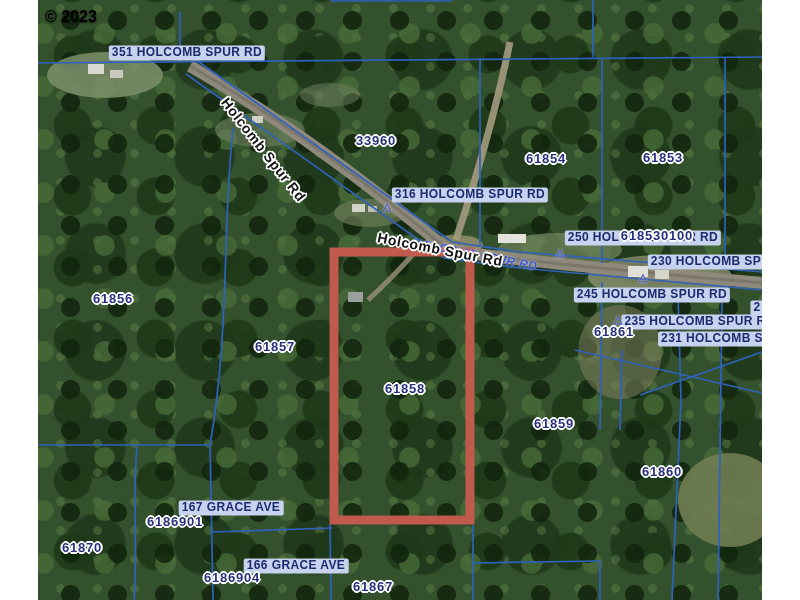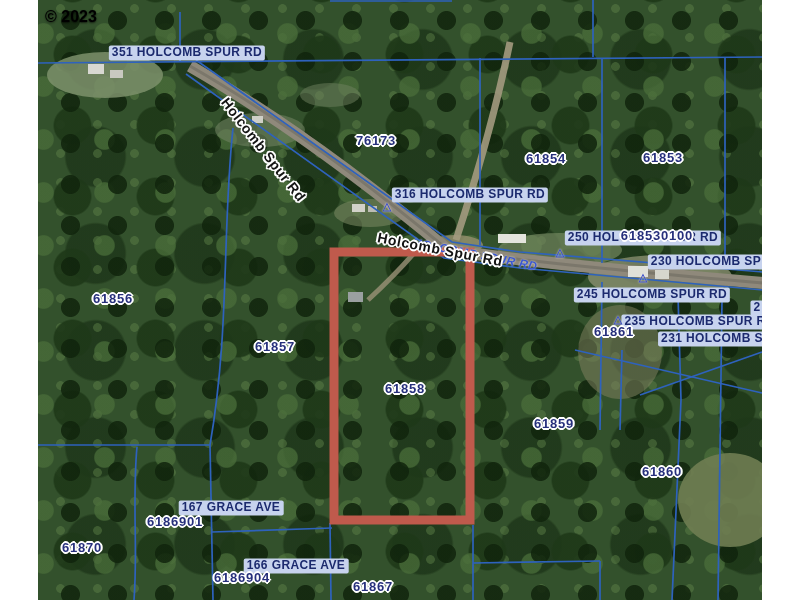--- a/index.html
+++ b/index.html
@@ -115,33 +115,33 @@
       <div class="lbl pill" style="left: 706px; top: 262px;">230 HOLCOMB SP</div>
       <div class="lbl pill" style="left: 652px; top: 295px;">245 HOLCOMB SPUR RD</div>
       <div class="lbl pill" style="left: 757px; top: 308px;">2</div>
       <div class="lbl pill" style="left: 695px; top: 322px;">235 HOLCOMB SPUR R</div>
       <div class="lbl pill" style="left: 712px; top: 339px;">231 HOLCOMB S</div>
       <div class="lbl pill" style="left: 231px; top: 508px;">167 GRACE AVE</div>
       <div class="lbl pill" style="left: 296px; top: 566px;">166 GRACE AVE</div>
       <div class="lbl roadblue" style="left: 475px; top: 255px; transform: translate(-50%, -50%) rotate(11deg);">HOLCOMB SPUR RD</div>
       <div class="lbl roadblack" style="left: 263px; top: 150px; transform: translate(-50%, -50%) rotate(52deg);">Holcomb Spur Rd</div>
       <div class="lbl roadblack" style="left: 440px; top: 250px; transform: translate(-50%, -50%) rotate(11deg);">Holcomb Spur Rd</div>
-      <div class="lbl halo" style="left: 376px; top: 141px;">76173</div>
+      <div class="lbl halo" style="left: 376px; top: 141px;">33960</div>
       <div class="lbl halo" style="left: 546px; top: 159px;">61854</div>
       <div class="lbl halo" style="left: 663px; top: 158px;">61853</div>
       <div class="lbl halo" style="left: 113px; top: 251px; margin-top: 48px;">61856</div>
       <div class="lbl halo" style="left: 275px; top: 347px;">61857</div>
       <div class="lbl halo" style="left: 657px; top: 236px; text-align: center;">618530100</div>
       <div class="lbl halo" style="left: 614px; top: 332px;">61861</div>
       <div class="lbl halo" style="left: 405px; top: 389px;">61858</div>
       <div class="lbl halo" style="left: 554px; top: 424px;">61859</div>
       <div class="lbl halo" style="left: 662px; top: 472px;">61860</div>
       <div class="lbl halo" style="left: 175px; top: 522px;">6186901</div>
       <div class="lbl halo" style="left: 70px; top: 548px; padding-left: 24px;">61870</div>
-      <div class="lbl halo" style="left: 242px; top: 578px;">6186904</div>
+      <div class="lbl halo" style="left: 232px; top: 578px;">6186904</div>
       <div class="lbl halo" style="left: 373px; top: 587px;">61867</div>
       <div class="lbl marker" style="left: 387px; top: 206px;">△</div>
       <div class="lbl marker" style="left: 560px; top: 252px;">△</div>
       <div class="lbl marker" style="left: 643px; top: 277px;">△</div>
       <div class="lbl marker" style="left: 618px; top: 319px;">△</div>
     </div>
 
   <div class="copyright">© 2023</div>
 
   <div class="strip left"></div>

